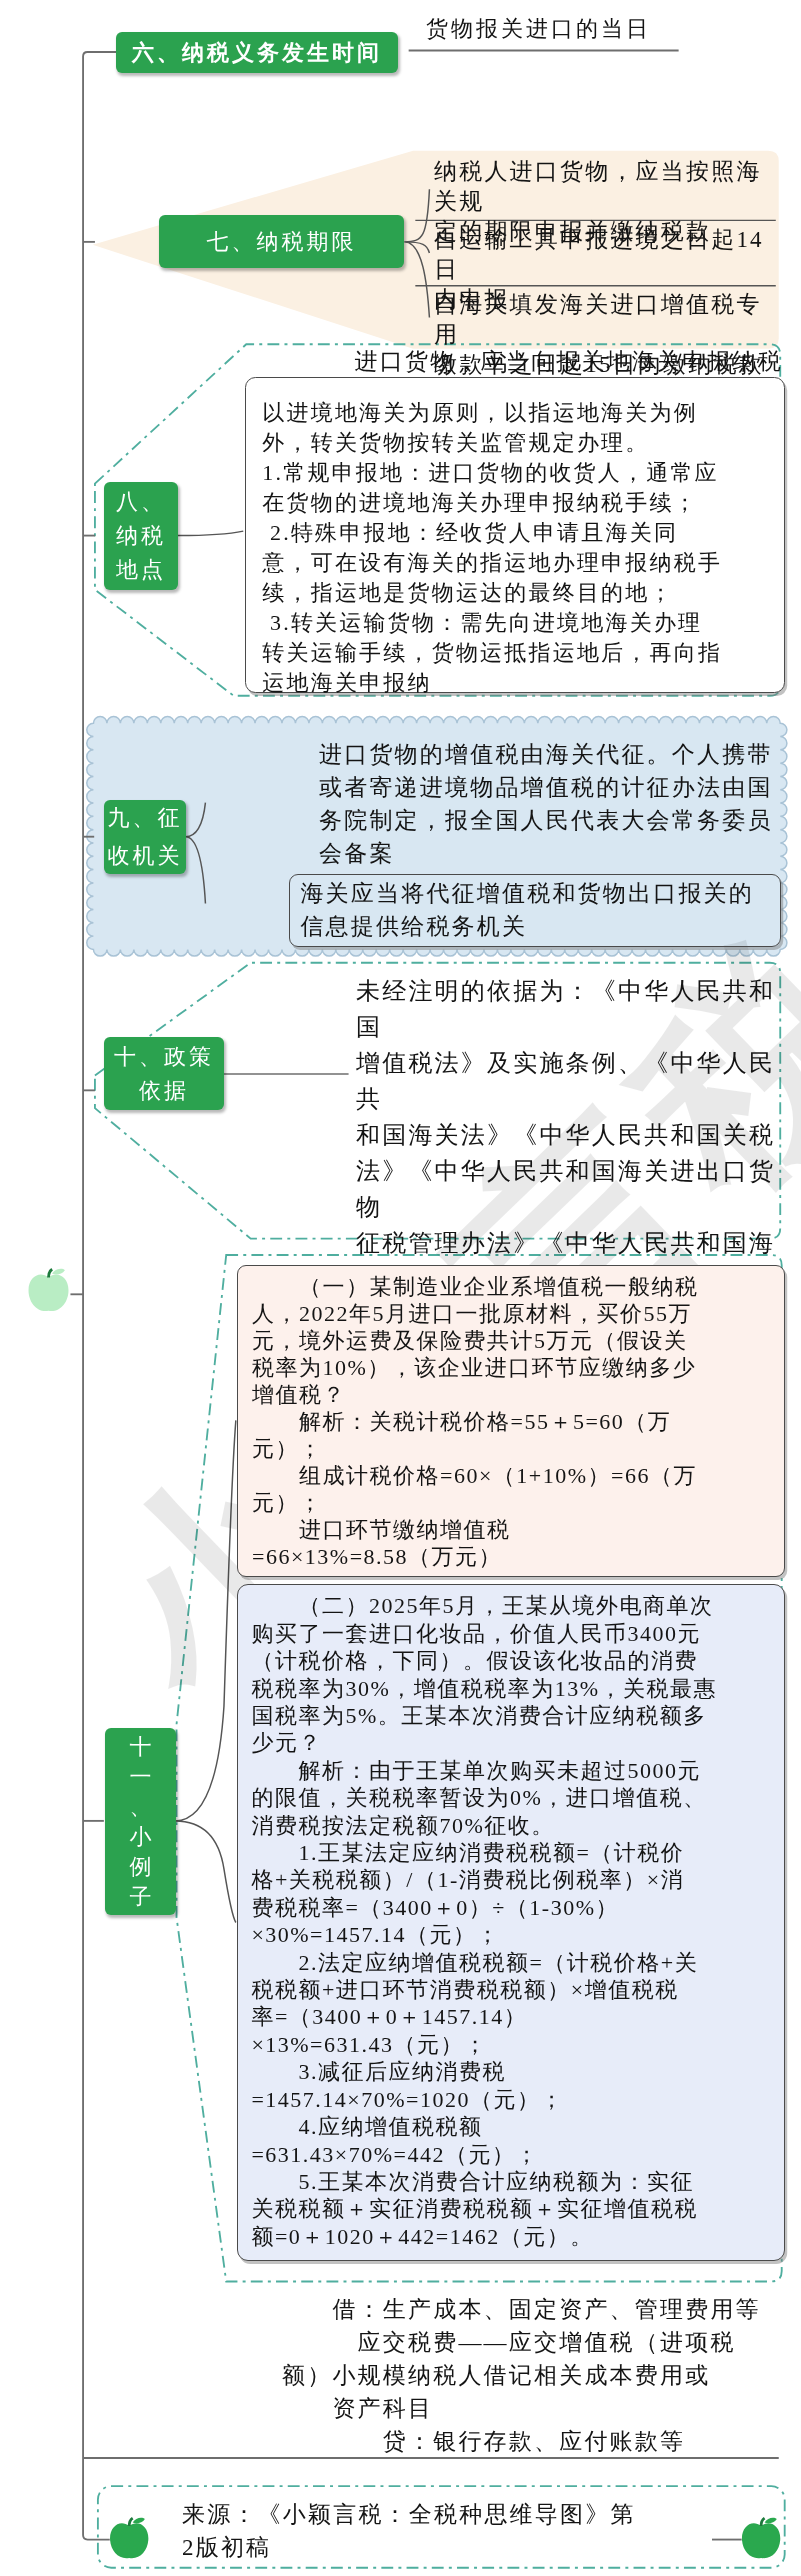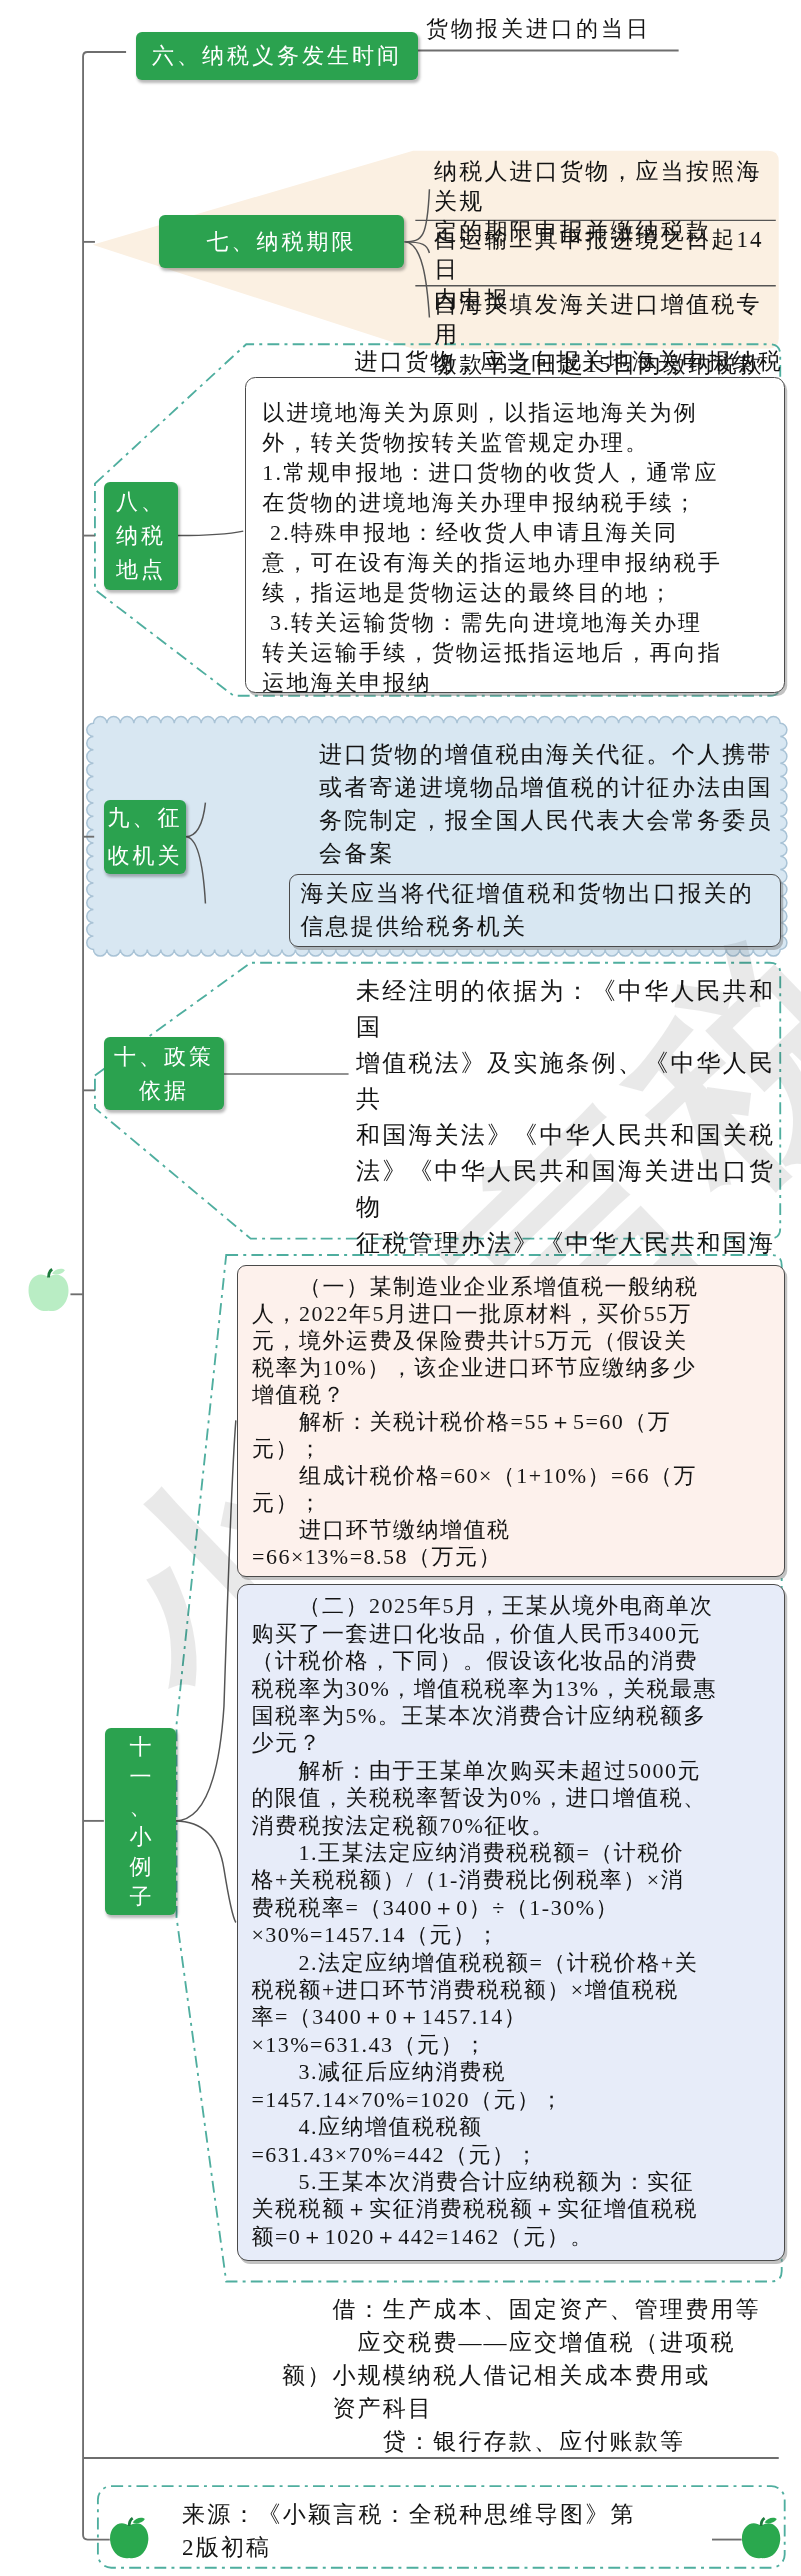--- a/index.html
+++ b/index.html
@@ -65,21 +65,21 @@
     <rect x="132" y="3352" width="926" height="110" rx="18" fill="none" stroke="#4fae9f" stroke-width="2.5" stroke-dasharray="16 7 4 7"></rect>
     <line x1="960" y1="3424" x2="1000" y2="3424" stroke="#6e6e6e" stroke-width="2.5"></line>
 
     <use href="#apple" transform="translate(36,1710) scale(2.45)" color="#b9edc4"></use>
     <use href="#apple" transform="translate(146,3394) scale(2.35)" color="#2aa84e"></use>
     <use href="#apple" transform="translate(998,3394) scale(2.35)" color="#2aa84e"></use>
   </svg>
 
   <div class="watermark">小颖言税</div>
 
-  <div class="node" style="left:136px;top:32px;width:282px;height:48px;">六、纳税义务发生时间</div>
+  <div class="node" style="left:116px;top:32px;width:282px;height:41px;font-weight:bold;">六、纳税义务发生时间</div>
   <div class="txt" style="left:426px;top:13.4px;width:267px;text-align:left;font-size:22px;letter-spacing:3px;">货物报关进口的当日</div>
 
   <div class="node" style="left:159px;top:215px;width:245px;height:53px;">七、纳税期限</div>
   <div class="txt" style="left:434px;top:157px;width:349px;line-height:30px;">纳税人进口货物，应当按照海关规
 定的期限申报并缴纳税款</div>
   <div class="txt" style="left:434px;top:225px;width:349px;line-height:30px;">自运输工具申报进境之日起14日
 内申报</div>
   <div class="txt" style="left:434px;top:290px;width:349px;line-height:30px;">自海关填发海关进口增值税专用
 缴款书之日起15日内缴纳税款</div>
 

